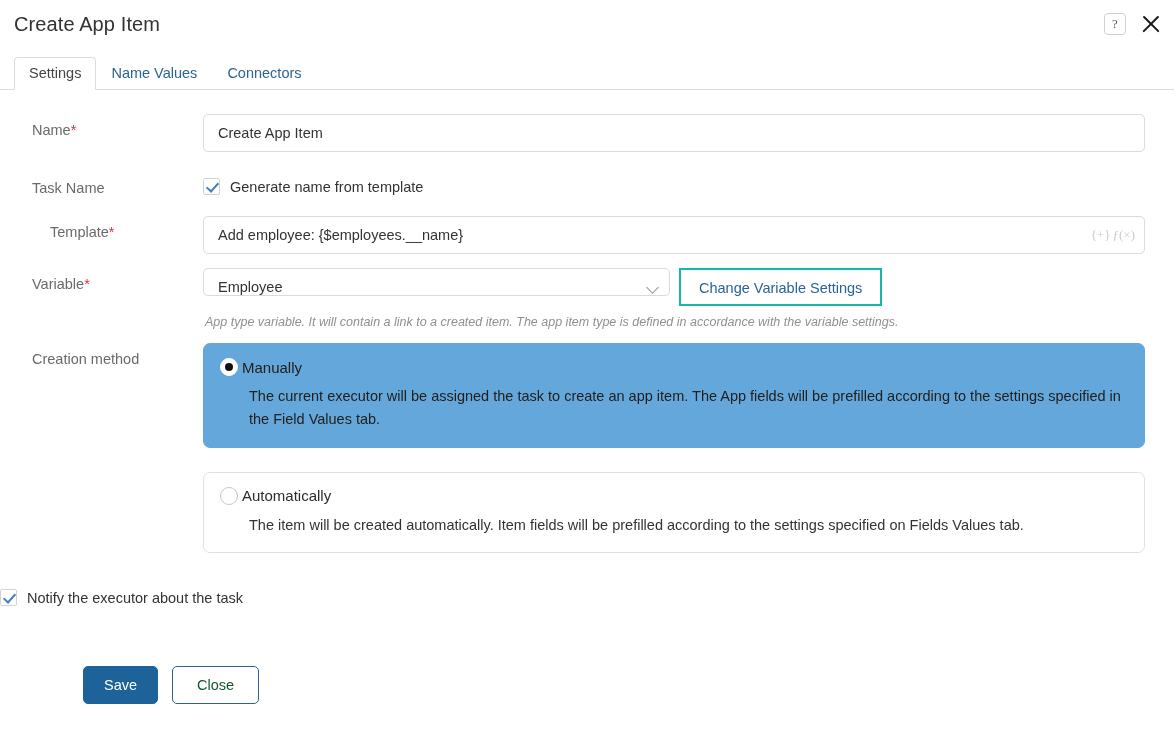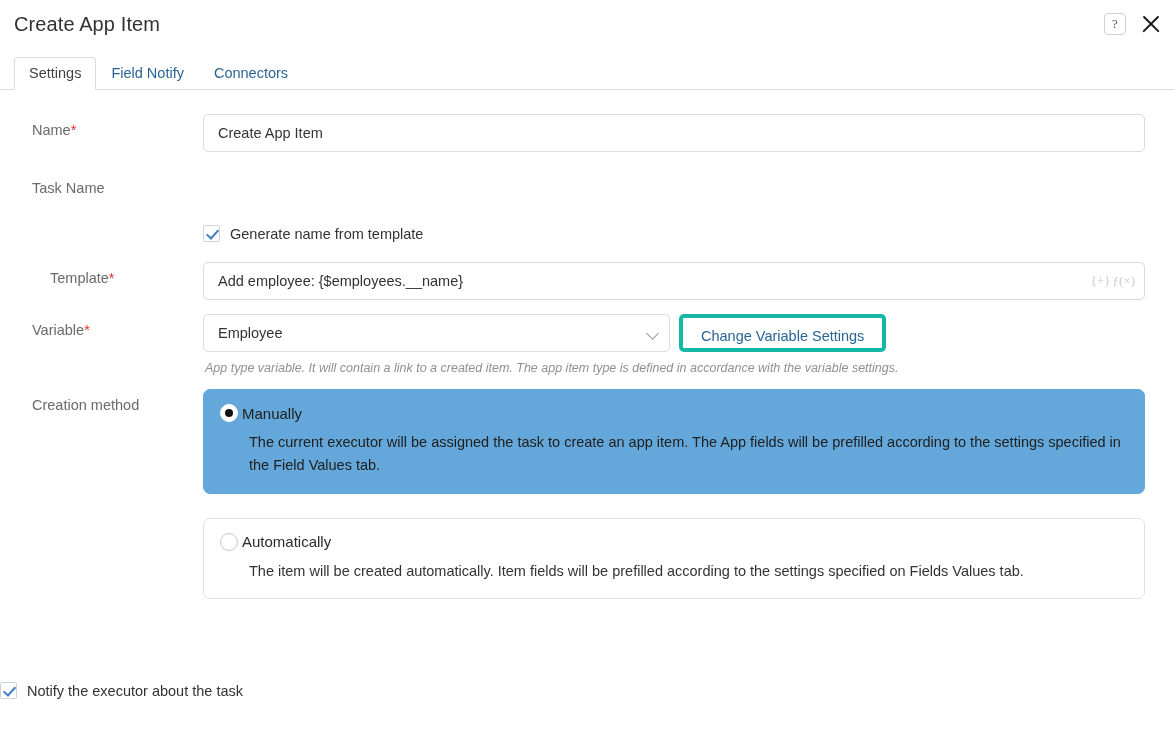--- a/index.html
+++ b/index.html
@@ -147,21 +147,21 @@
 
   
   .select-wrap {
     position: relative;
     width: 467px;
     display: inline-block;
     vertical-align: top;
   }
   .select-box {
     width: 100%;
-    height: 38px;
+    height: 28px;
     border: 1px solid #d8dbdf;
     border-radius: 5px;
     background: #fff;
     font-size: 14.5px;
     color: #333;
     padding: 0 30px 0 14px;
     line-height: 36px;
     cursor: pointer;
     white-space: nowrap;
     overflow: hidden;
@@ -176,22 +176,22 @@
     border-bottom: 1.6px solid #8d9298;
     transform: rotate(45deg);
     pointer-events: none;
   }
   .btn-outline {
     display: inline-block;
     vertical-align: top;
     margin-left: 9px;
     height: 38px;
     padding: 0 18px;
-    border: 4px solid #14b8a6;
-    border-radius: 5px;
+    border: 2px solid #14b8a6;
+    border-radius: 0;
     background: #fff;
     color: #2a6496;
     font-size: 14.5px;
     line-height: 36px;
     cursor: pointer;
     font-family: "Liberation Sans", sans-serif;
   }
   .hint {
     font-size: 12.5px;
     font-style: italic;
@@ -199,21 +199,20 @@
     margin-top: 9px;
     padding-left: 2px;
   }
 
   
   .checkline {
     display: flex;
     align-items: center;
     gap: 10px;
     padding-top: 6px;
-    margin-top: 47px;
   }
   .cbox {
     width: 17px;
     height: 17px;
     border: 1px solid #cfd3d7;
     border-radius: 2px;
     background: #fff;
     position: relative;
     flex: 0 0 17px;
     cursor: pointer;
@@ -329,21 +328,21 @@
 <div class="dialog-header">
   <div class="dialog-title">Create App Item</div>
   <div class="header-actions">
     <div class="help-btn">?</div>
     <div class="close-btn"></div>
   </div>
 </div>
 
 <div class="tabstrip">
   <div class="tab active">Settings</div>
-  <div class="tab">Field Notify</div>
+  <div class="tab">Name Values</div>
   <div class="tab">Connectors</div>
 </div>
 
 <div class="form">
 
   <div class="spacer-24"></div>
 
   <div class="row">
     <div class="row-label"><span>Name</span><span class="req">*</span></div>
     <div class="row-field">

